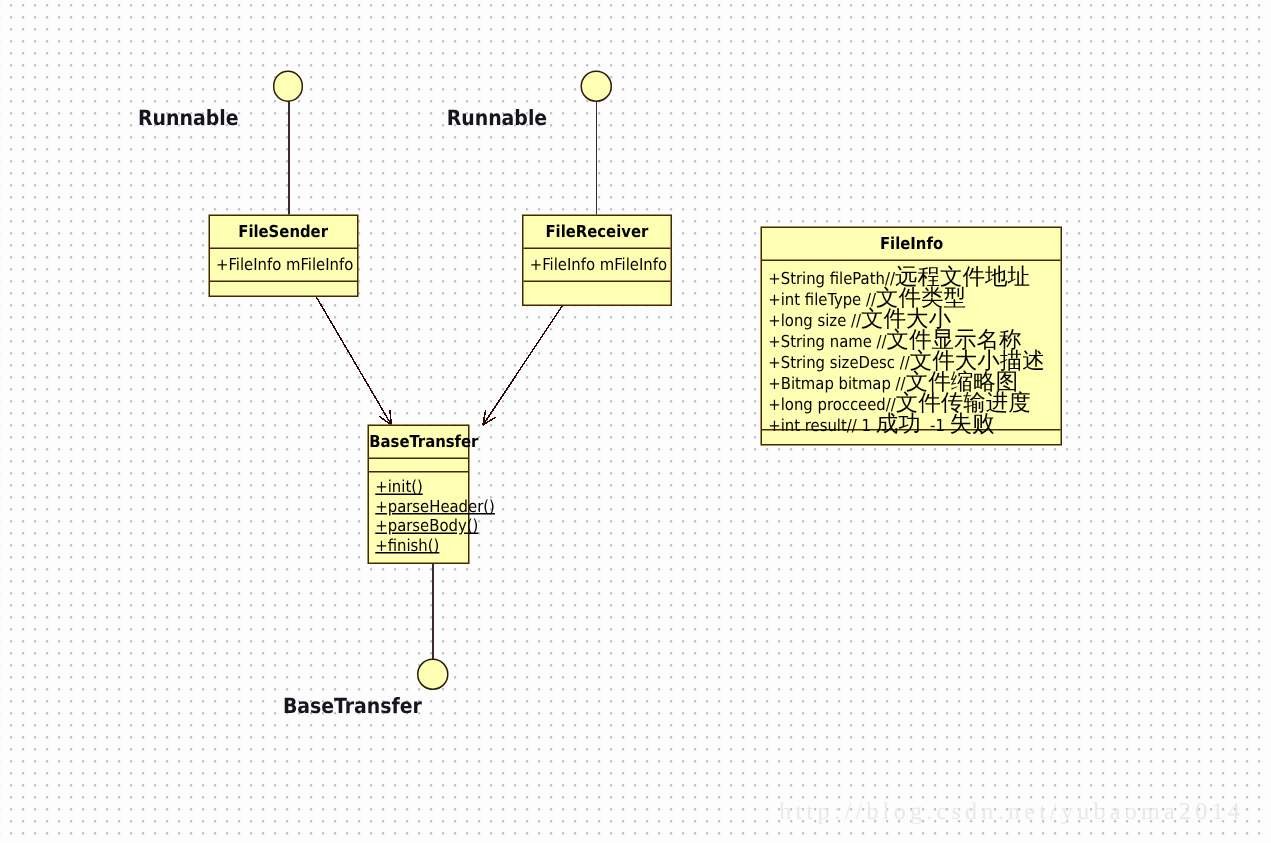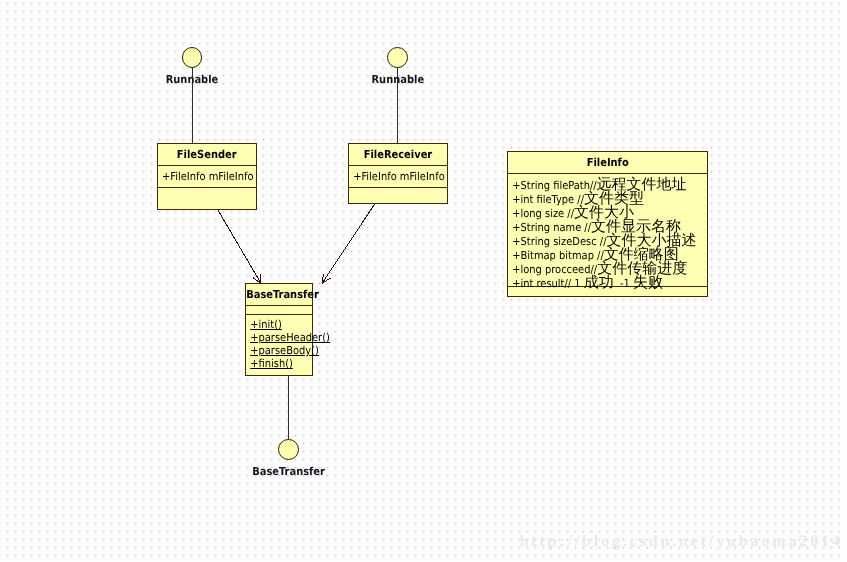--- a/index.html
+++ b/index.html
@@ -21,22 +21,22 @@
   .divider{position:absolute;left:0;right:0;height:1px;background:#452800;}
   .title{position:absolute;left:0;right:0;text-align:center;color:#000;
          font-weight:bold;font-size:11px;font-stretch:condensed;line-height:13px;
          white-space:nowrap;}
   .rows{position:absolute;font-size:11px;font-stretch:condensed;line-height:13px;
         color:#000;white-space:pre;}
   .rows .cjk{font-size:15px;font-stretch:normal;}
   .iface{position:absolute;}
   .iface-circle{position:absolute;border-radius:50%;background:#ffffb3;
         border:1px solid #2a1c08;box-sizing:border-box;}
-  .iface-label{position:absolute;text-align:center;color:#15151f;
-        font-weight:bold;font-size:11px;font-stretch:condensed;line-height:11px;
+  .iface-label{position:absolute;text-align:left;color:#15151f;
+        font-weight:bold;font-size:14px;font-stretch:condensed;line-height:11px;
         white-space:nowrap;}
   .watermark{position:absolute;color:#e9e9e9;font-family:"Liberation Serif",serif;
         letter-spacing:2.85px;font-size:16px;line-height:20px;white-space:nowrap;}
   svg.edges{position:absolute;left:0;top:0;width:847px;height:562px;overflow:visible;
         shape-rendering:crispEdges;}
 </style>
 </head>
 <body>
 
 <div id="canvas">
@@ -61,21 +61,21 @@
   </div>
   <div class="iface" style="left: 297.8px; top: 46.9px; width: 200px; height: 38px;">
     <div class="iface-circle" style="left: 89.6px; top: 0px; width: 20.8px; height: 20.8px;"></div>
     <div class="iface-label" style="left: 0px; top: 27px; width: 200px;">Runnable</div>
   </div>
   <div class="iface" style="left: 188.6px; top: 439.2px; width: 200px; height: 38px;">
     <div class="iface-circle" style="left: 89.6px; top: 0px; width: 20.8px; height: 20.8px;"></div>
     <div class="iface-label" style="left: 0px; top: 27px; width: 200px;">BaseTransfer</div>
   </div>
 
-  <div class="node" style="left: 157px; top: 143.2px; width: 99.5px; height: 67px;">
+  <div class="node" style="left: 139px; top: 143.2px; width: 99.5px; height: 55px;">
     <div class="divider" style="top: 21.2px;"></div>
     <div class="divider" style="top: 42.4px;"></div>
     <div class="title" style="top: 4.1px;">FileSender</div>
     <div class="rows attrs" style="left: 4px; top: 25.6px;"><div>+FileInfo mFileInfo</div></div>
     <div class="rows meths" style="left: 4px; top: 46.8px;"></div>
   </div>
 
   <div class="node" style="left: 348.2px; top: 143.2px; width: 99.5px; height: 61px;">
     <div class="divider" style="top: 21.2px;"></div>
     <div class="divider" style="top: 42.4px;"></div>
@@ -93,14 +93,14 @@
   </div>
 
   <div class="node" style="left: 507.2px; top: 151.2px; width: 201px; height: 145.8px;">
     <div class="divider" style="top: 21.2px;"></div>
     <div class="divider" style="top: 134.1px;"></div>
     <div class="title" style="top: 4.1px;">FileInfo</div>
     <div class="rows attrs" style="left: 4px; top: 25.6px;"><div>+String filePath//<span class="cjk">远程文件地址</span></div><div>+int fileType //<span class="cjk">文件类型</span></div><div>+long size //<span class="cjk">文件大小</span></div><div>+String name //<span class="cjk">文件显示名称</span></div><div>+String sizeDesc //<span class="cjk">文件大小描述</span></div><div>+Bitmap bitmap //<span class="cjk">文件缩略图</span></div><div>+long procceed//<span class="cjk">文件传输进度</span></div><div>+int result// 1 <span class="cjk">成功</span>  -1 <span class="cjk">失败</span></div></div>
     <div class="rows meths" style="left: 4px; top: 138.5px;"></div>
   </div>
 
-  <div class="watermark" style="left: 519.5px; top: 531.5px; font-weight: bold;">http://blog.csdn.net/yubaoma2014</div>
+  <div class="watermark" style="left: 519.5px; top: 531.5px;">http://blog.csdn.net/yubaoma2014</div>
 </div>
 
 </body></html>

